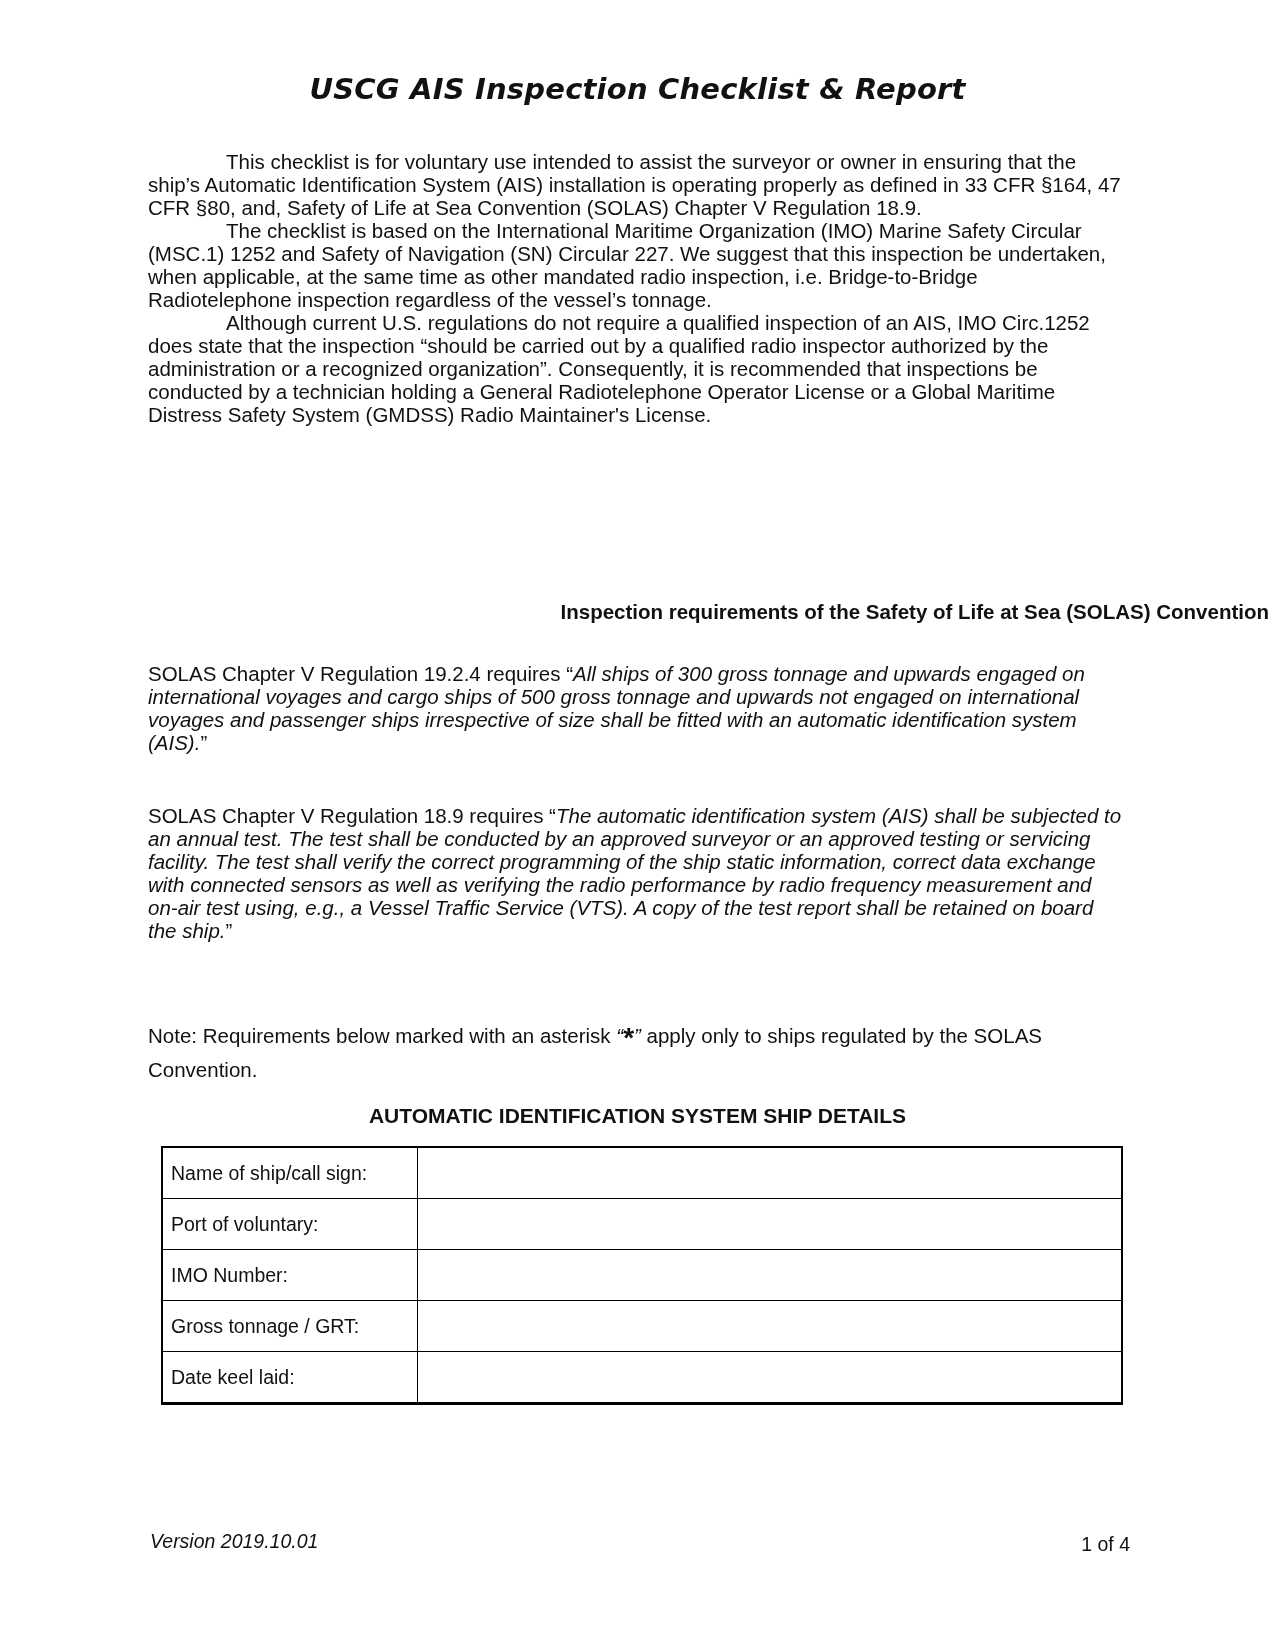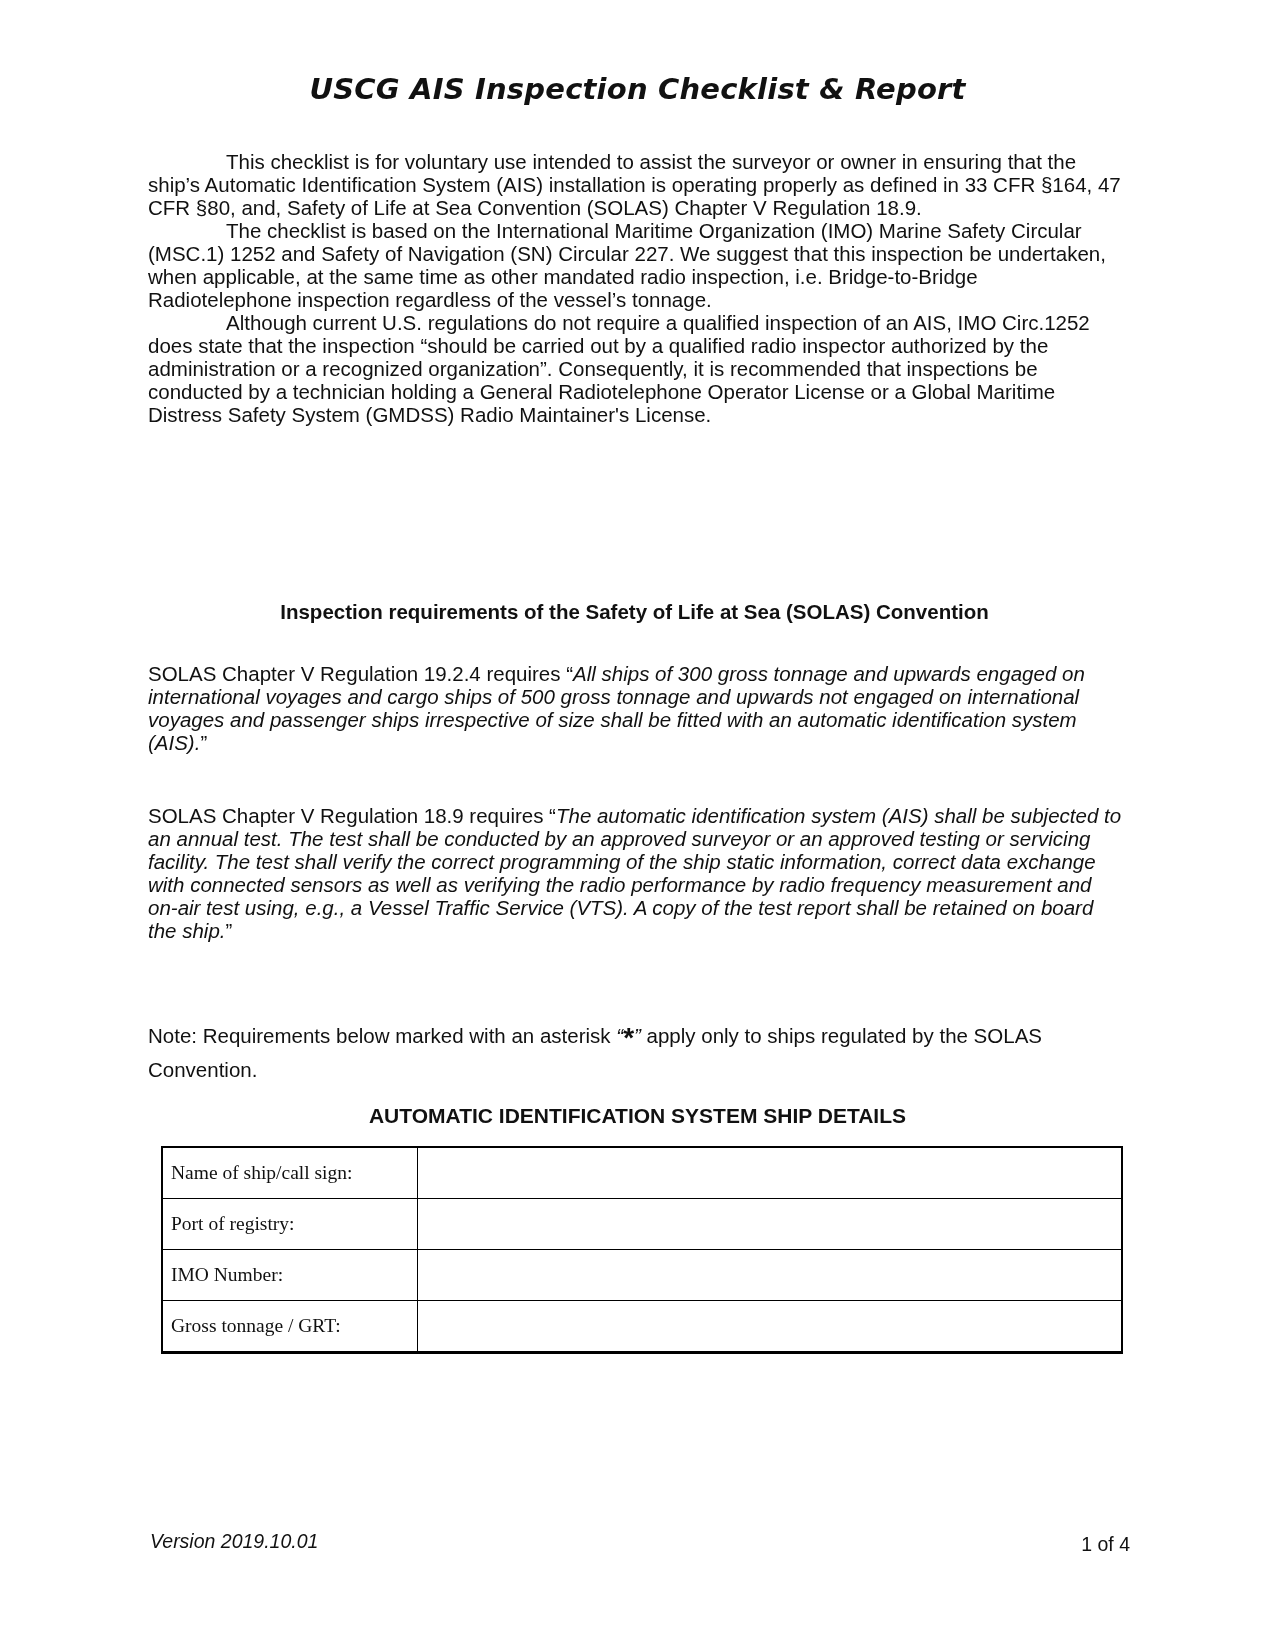--- a/index.html
+++ b/index.html
@@ -12,36 +12,36 @@
       font-family: "DejaVu Sans", sans-serif; font-weight: bold; font-style: italic;
       font-size: 29px; letter-spacing: 0.2px; margin: 0;
     }
     .body-text {
       position: absolute; left: 148px; width: 975px;
       font-size: 20.5px; line-height: 23px; margin: 0;
     }
     .intro { top: 150px; }
     .intro p { margin: 0; text-indent: 78px; }
     .section-heading {
-      position: absolute; left: 0; width: 1269px; top: 600px; text-align: center;
+      position: absolute; left: 0; width: 1269px; top: 600px; text-align: right;
       font-weight: bold; font-size: 20.5px; margin: 0;
     }
     .solas1 { top: 662px; }
     .solas2 { top: 804px; }
     .solas p { margin: 0; }
     .note { top: 1020px; line-height: 32px; }
     .note p { margin: 0; }
     .asterisk { font-weight: bold; font-size: 28px; vertical-align: -4px; font-style: normal; }
     .table-title {
       position: absolute; left: 0; width: 1275px; top: 1104px; text-align: center;
       font-weight: bold; font-size: 21px; margin: 0;
     }
     table.details {
       position: absolute; left: 161px; top: 1146px; width: 962px;
-      border-collapse: collapse; border: 2px solid #000; font-family: Liberation Serif, serif;
+      border-collapse: collapse; border: 2px solid #000;
     }
     table.details td {
       height: 50px; border: 1px solid #000; padding: 0 0 0 8px;
       font-size: 19.5px; vertical-align: middle;
     }
     table.details td.label { width: 246px; }
     table.details tr:last-child td { border-bottom: 3px solid #000; }
     .footer-version {
       position: absolute; left: 150px; top: 1530px;
       font-style: italic; font-size: 19.5px;
@@ -81,28 +81,32 @@
 
 <h3 class="table-title">AUTOMATIC IDENTIFICATION SYSTEM SHIP DETAILS</h3>
 
 <table class="details">
   <tbody>
     <tr>
       <td class="label">Name of ship/call sign:</td>
       <td></td>
     </tr>
     <tr>
-      <td class="label">Port of registry:</td>
+      <td class="label">Port of voluntary:</td>
       <td></td>
     </tr>
     <tr>
       <td class="label">IMO Number:</td>
       <td></td>
     </tr>
     <tr>
       <td class="label">Gross tonnage / GRT:</td>
       <td></td>
     </tr>
+    <tr>
+      <td class="label">Date keel laid:</td>
+      <td></td>
+    </tr>
   </tbody>
 </table>
 
 <div class="footer-version">Version 2019.10.01</div>
 <div class="footer-page">1 of 4</div>
 
 </body></html>

